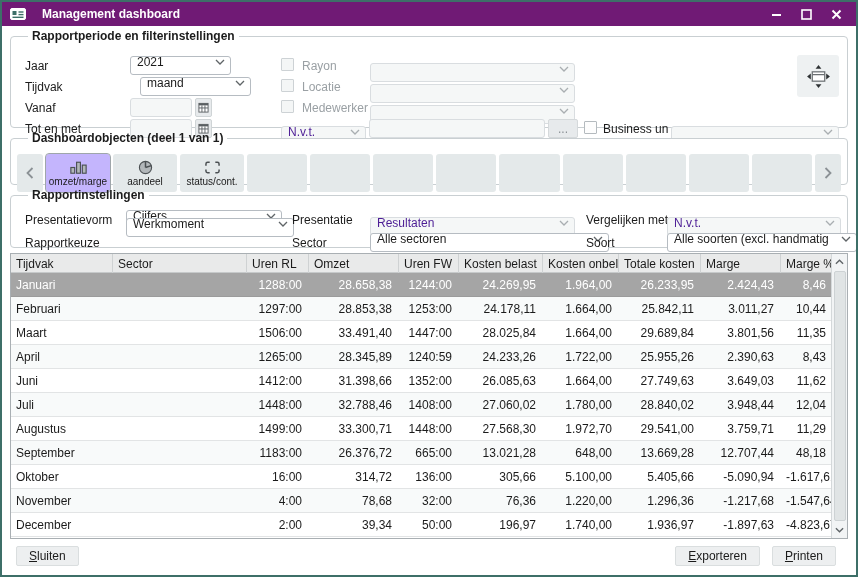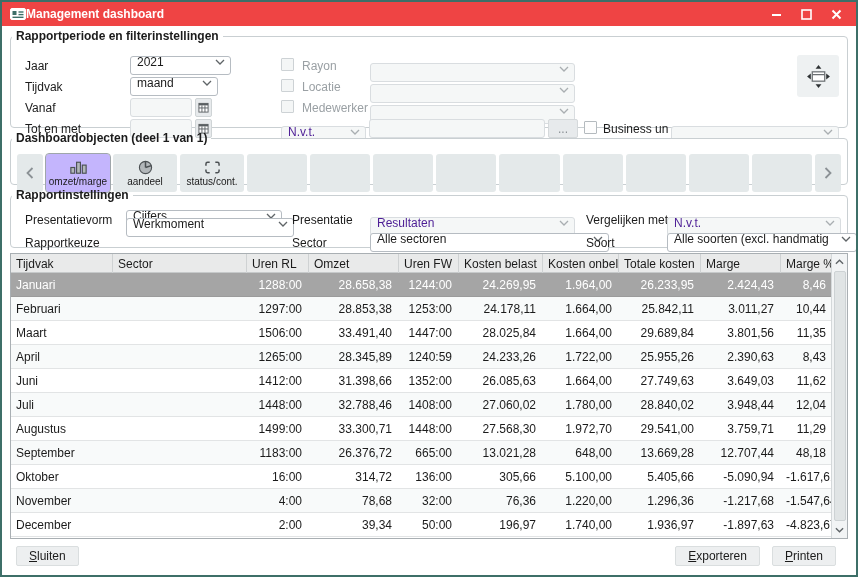--- a/index.html
+++ b/index.html
@@ -3,30 +3,30 @@
 <meta charset="utf-8">
 <style>
   html,body{margin:0;padding:0;background:#d7dbdd;}
   *{box-sizing:border-box;}
   .window{
     position:relative;width:858px;height:577px;background:#ffffff;
     border:2px solid #3d6f68;font-family:"Liberation Sans",sans-serif;
     font-size:12px;color:#1b1b1b;overflow:hidden;
   }
   
-  .titlebar{position:absolute;top:0;left:0;right:0;height:24px;background:#ef4444;
-    display:flex;align-items:center;padding:0 8px;gap:0;}
+  .titlebar{position:absolute;top:0;left:0;right:0;height:24px;background:#701a75;
+    display:flex;align-items:center;padding:0 8px;gap:16px;}
   .title-text{color:#fff;font-weight:bold;font-size:12px;flex:1;white-space:nowrap;}
   .title-icon{display:flex;align-items:center;}
   .win-controls{display:flex;align-items:center;gap:14px;padding-right:4px;}
   .wbtn{display:flex;align-items:center;justify-content:center;width:16px;height:16px;cursor:pointer;}
   
   fieldset.fs{position:absolute;left:8px;right:8px;margin:0;padding:0;
     border:1px solid #c9cfd2;border-radius:4px;background:#fff;}
-  fieldset.fs legend{font-weight:bold;font-size:12px;margin-left:1px;padding:0 4px;color:#1b1b1b;}
+  fieldset.fs legend{font-weight:bold;font-size:12px;margin-left:17px;padding:0 4px;color:#1b1b1b;}
   .f1{top:27px;height:99px;}
   .f2{top:129px;height:54px;}
   .f3{top:186px;height:60px;}
   .lbl{position:absolute;white-space:nowrap;line-height:14px;}
   .lbl.gray{color:#9aa0a4;}
   
   .sel{position:absolute;height:19px;border:1px solid #b6bcc2;border-radius:3px;background:#fff;
     display:flex;align-items:center;padding:0 18px 7px 6px;overflow:hidden;white-space:nowrap;cursor:default;}
   .sel .chev{position:absolute;right:5px;width:10px;height:6px;color:#5f6467;}
   .sel.dis{background:#f5f7f7;border-color:#d9dde0;color:#4c1d95;margin-top:7px;}
@@ -122,21 +122,21 @@
 
     <span class="lbl" style="left:14px;top:16px">Jaar</span>
     <span class="sel" style="left:119px;top:13px;width:101px">
         <span>2021</span>
         <svg viewBox="0 0 10 6" class="chev">
           <path d="M1 1 L5 5 L9 1" fill="none" stroke="currentColor" stroke-width="1.3"></path>
         </svg>
       </span>
 
     <span class="lbl" style="left:14px;top:37px">Tijdvak</span>
-    <span class="sel" style="left:119px;top:34px;width:88px">
+    <span class="sel" style="left:129px;top:34px;width:111px">
         <span>maand</span>
         <svg viewBox="0 0 10 6" class="chev">
           <path d="M1 1 L5 5 L9 1" fill="none" stroke="currentColor" stroke-width="1.3"></path>
         </svg>
       </span>
 
     <span class="lbl" style="left:14px;top:58px">Vanaf</span>
     <input class="inp dis" style="left: 119px; top: 55px; width: 62px;" value="">
     <span class="calbtn" style="left:184px;top:55px">
       <svg width="11" height="11" viewBox="0 0 12 12">

